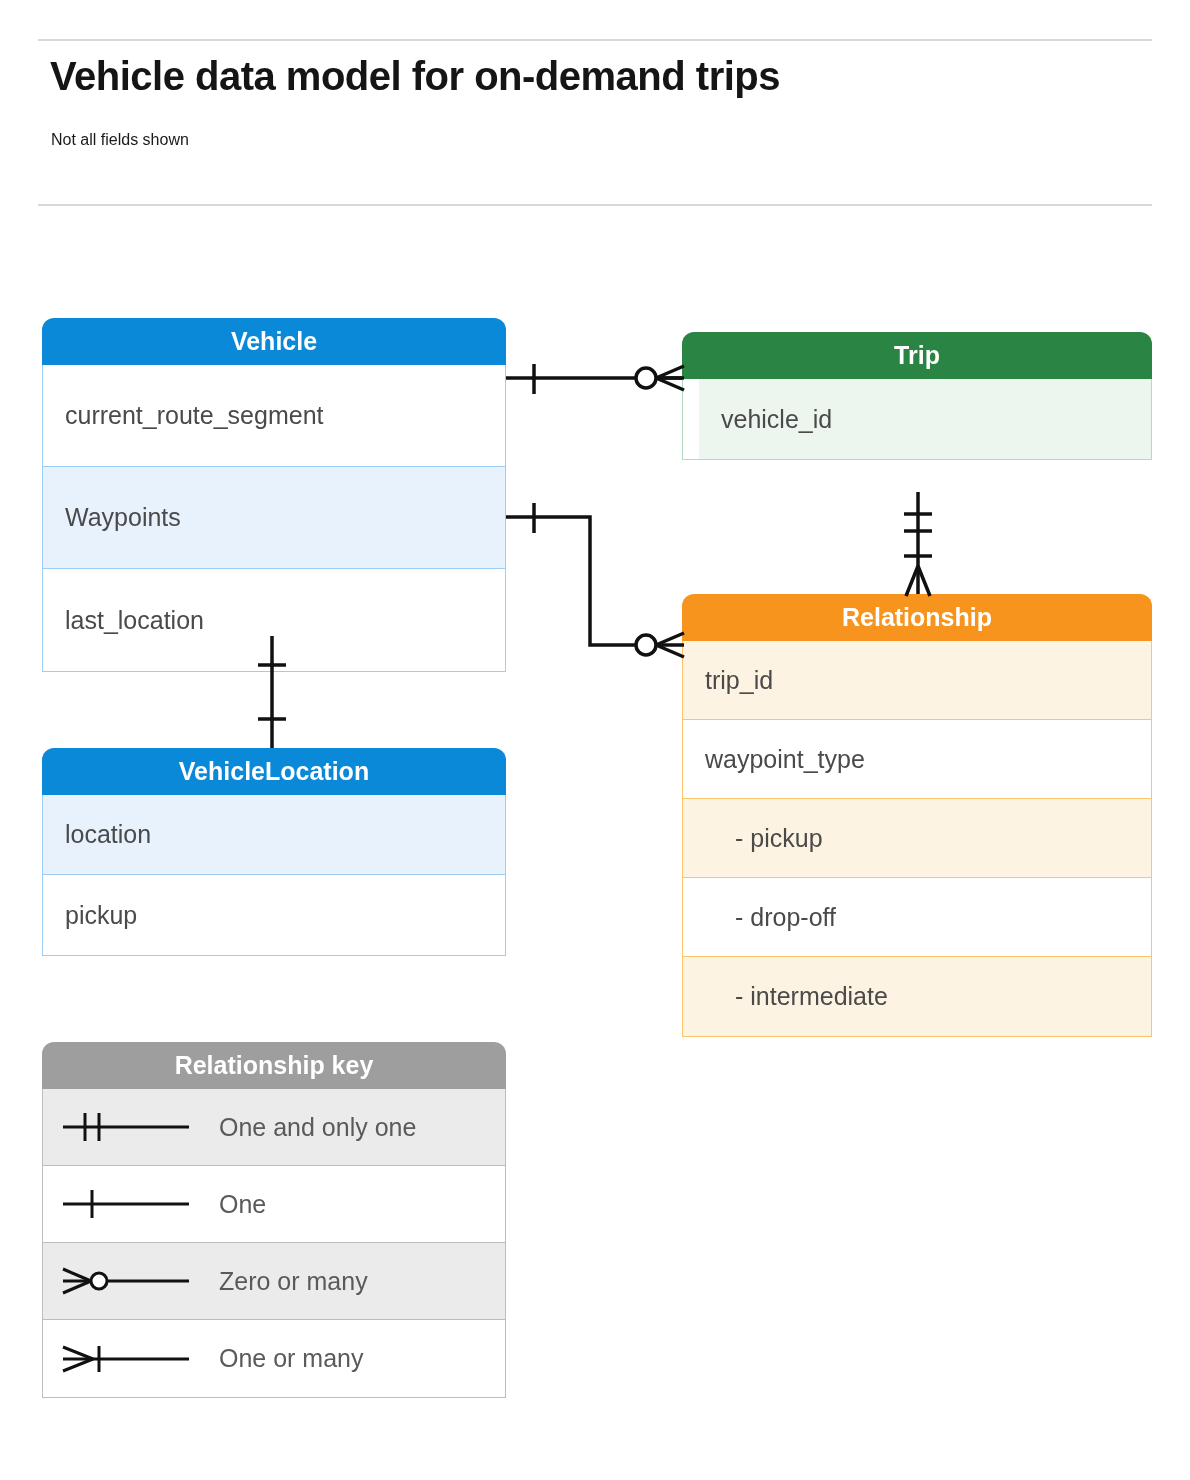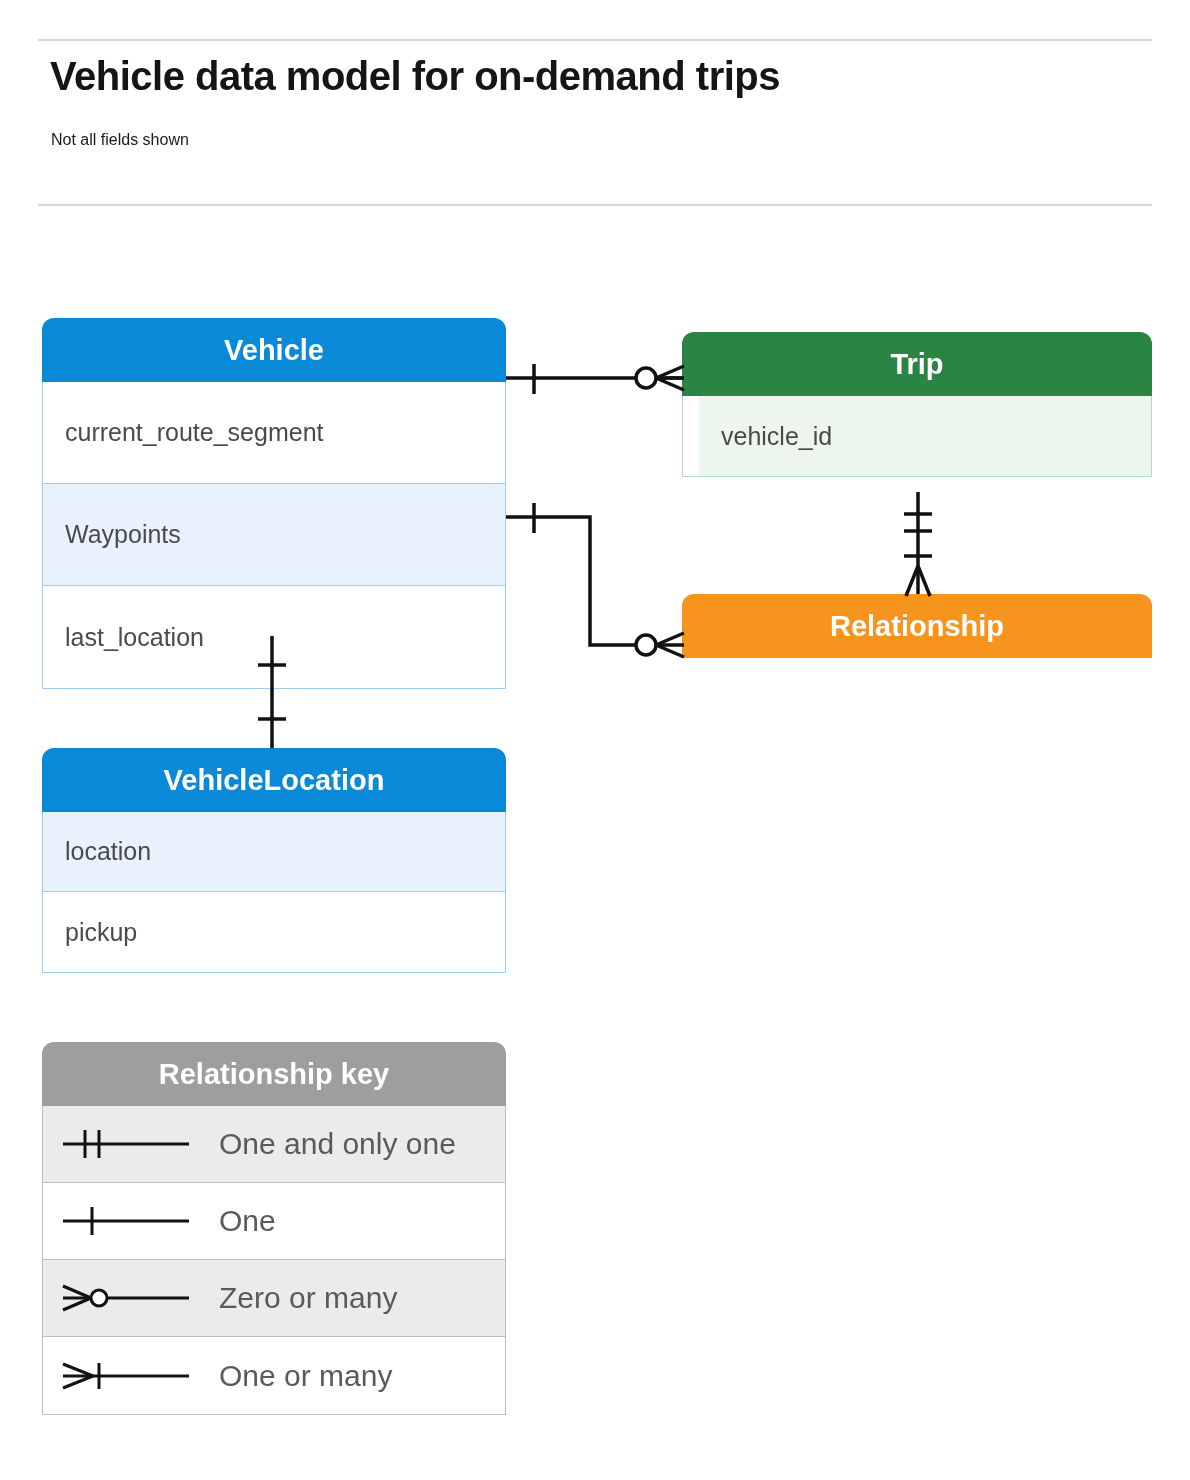--- a/index.html
+++ b/index.html
@@ -44,24 +44,24 @@
     width: 1114px; height: 2px;
     background: #d8d8d8;
   }
 
   
   .entity {
     position: absolute;
     box-sizing: border-box;
   }
   .entity-header {
-    height: 64px;
+    height: 47px;
     border-radius: 12px 12px 0 0;
     color: #ffffff;
-    font-size: 29px;
+    font-size: 25px;
     font-weight: bold;
     display: flex;
     align-items: center;
     justify-content: center;
     box-sizing: border-box;
   }
   .entity-rows {
     box-sizing: border-box;
     border-style: solid;
     border-width: 0 1.5px 1.5px 1.5px;
@@ -116,21 +116,21 @@
   #box-tripwaypoint     { left: 682px; top: 594px;  width: 470px; }
   #box-tripwaypoint .entity-row { height: 79px; }
 
   #box-vehiclelocation  { left: 42px;  top: 748px;  width: 464px; }
   #box-vehiclelocation .entity-row { height: 80px; }
 
   #box-legend           { left: 42px;  top: 1042px; width: 464px; }
   #box-legend .entity-row { height: 77px; }
 
   .legend-label {
-    font-size: 30px;
+    font-size: 25px;
     color: #5a5a5a;
     margin-left: 8px;
   }
   .legend-icon {
     width: 150px;
     flex: 0 0 150px;
     height: 40px;
     display: block;
   }
   #box-legend .entity-row { padding-left: 18px; }
@@ -162,20 +162,27 @@
 
 <div class="entity theme-green" id="box-trip">
   <div class="entity-header">Trip</div>
   <div class="entity-rows">
     <div class="entity-row fill-alt">vehicle_id</div>
   </div>
 </div>
 
 <div class="entity theme-orange" id="box-tripwaypoint">
   <div class="entity-header">Relationship</div>
+  <div class="entity-rows">
+    <div class="entity-row fill-alt">trip_id</div>
+    <div class="entity-row fill-plain">waypoint_type</div>
+    <div class="entity-row fill-alt indent">-  pickup</div>
+    <div class="entity-row fill-plain indent">-  drop-off</div>
+    <div class="entity-row fill-alt indent">-  intermediate</div>
+  </div>
 </div>
 
 <div class="entity theme-blue" id="box-vehiclelocation">
   <div class="entity-header">VehicleLocation</div>
   <div class="entity-rows">
     <div class="entity-row fill-alt">location</div>
     <div class="entity-row fill-plain">pickup</div>
   </div>
 </div>
 

